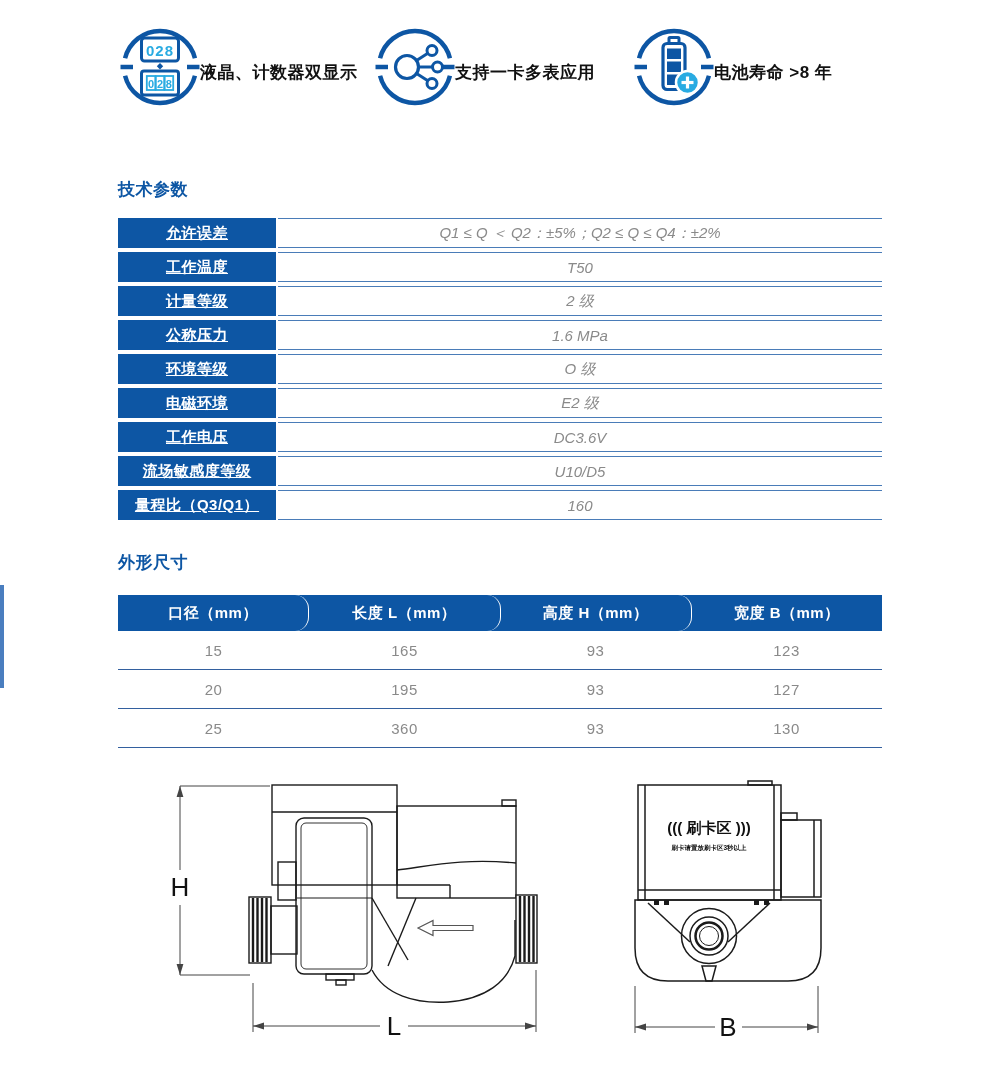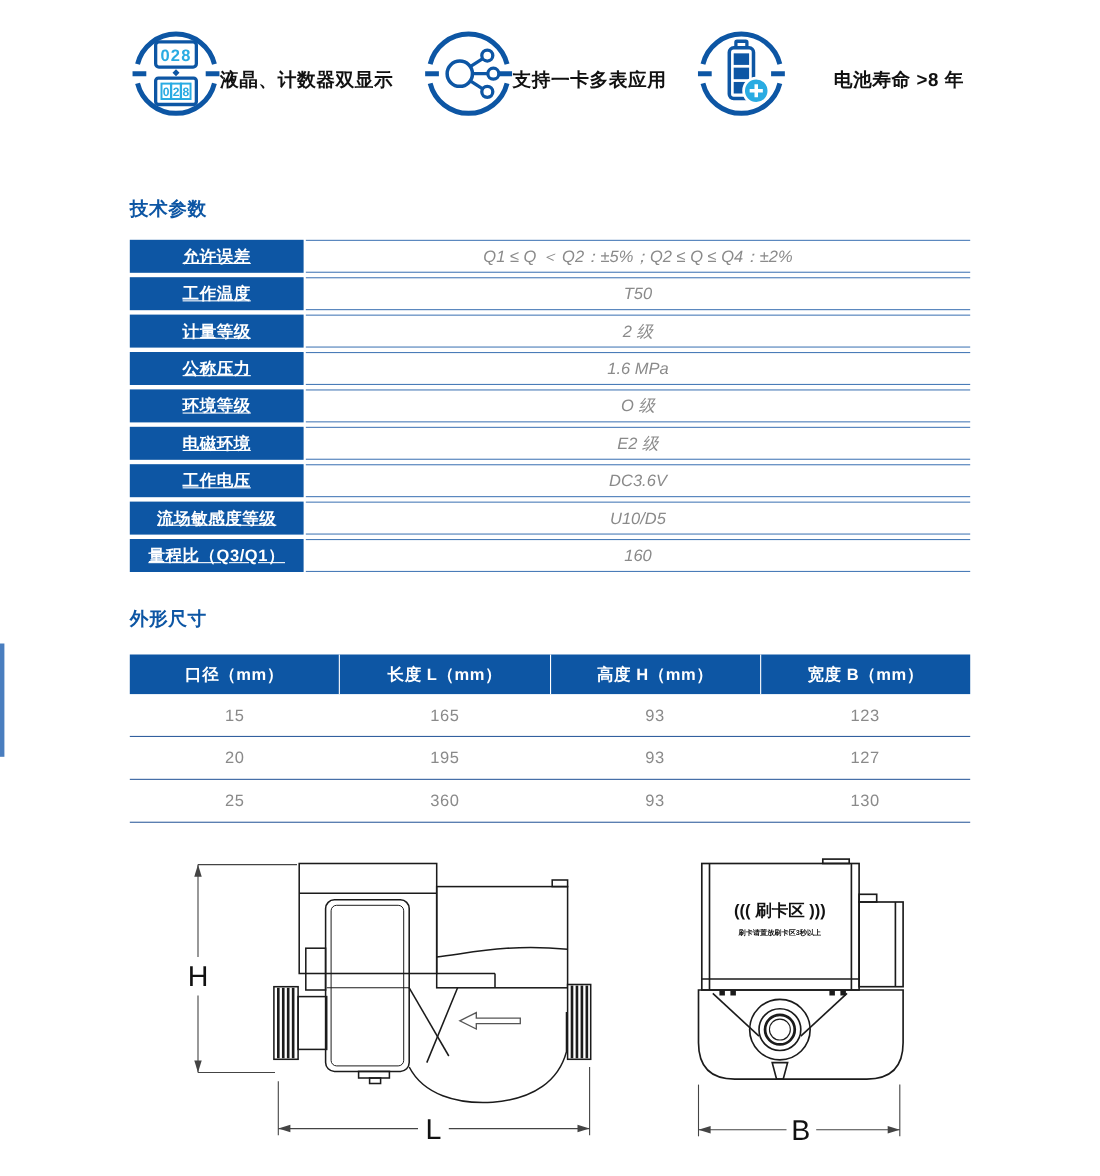--- a/index.html
+++ b/index.html
@@ -24,21 +24,21 @@
            display:flex;align-items:center;justify-content:center;letter-spacing:0.5px;white-space:nowrap;text-decoration:underline;}
   .t-value{flex:1;margin-left:2px;border-top:1.5px solid #4A7CB8;border-bottom:1.5px solid #4A7CB8;
            background:#fff;color:#8A8A8A;font-size:15px;display:flex;align-items:center;justify-content:center;font-style:italic;}
 
   
   .dims-table{position:absolute;left:118px;top:595px;width:764px;}
   .d-head{display:flex;height:36px;background:#0D56A4;}
   .d-head .d-cell{border-right:1px solid #ffffff;color:#fff;font-weight:bold;}
   .d-head .d-cell:last-child{border-right:none;}
   .d-row{display:flex;height:38px;border-bottom:1.5px solid #33609F;}
-  .d-cell{flex:1;display:flex;align-items:center;justify-content:center;font-size:15px;color:#8A8A8A;letter-spacing:0.5px;}
+  .d-cell{flex:1;display:flex;align-items:center;justify-content:center;font-size:15px;color:#8A8A8A;letter-spacing:0.5px;border-radius:14px;}
 
   
   .svg-abs{position:absolute;}
   .dim-letter{font-size:26px;fill:#111;font-family:"Liberation Sans",sans-serif;}
   .card-txt{font-size:15px;font-weight:bold;fill:#111;font-family:"Liberation Sans",sans-serif;}
   .card-sub{font-size:6.5px;font-weight:bold;fill:#111;font-family:"Liberation Sans",sans-serif;}
 </style>
 </head>
 <body>
 
@@ -59,38 +59,38 @@
       <rect x="26.8" y="49" width="8.6" height="14" fill="none" stroke="#29ABE2" stroke-width="1.8"></rect>
       <rect x="35.7" y="49" width="8.6" height="14" fill="none" stroke="#29ABE2" stroke-width="1.8"></rect>
       <rect x="44.6" y="49" width="8.6" height="14" fill="none" stroke="#29ABE2" stroke-width="1.8"></rect>
       <text x="31.1" y="60.5" text-anchor="middle" font-size="11" font-weight="bold" fill="#29ABE2">0</text>
       <text x="40.0" y="60.5" text-anchor="middle" font-size="11" font-weight="bold" fill="#29ABE2">2</text>
       <text x="48.9" y="60.5" text-anchor="middle" font-size="11" font-weight="bold" fill="#29ABE2">8</text>
     </svg>
     <div class="cap">液晶、计数器双显示</div>
   </div>
 
-  <div class="feature" style="left:386px;">
+  <div class="feature" style="left:375px;">
     <svg width="80" height="80" viewBox="0 0 80 80">
       <path d="M5.06,31.29 A36,36 0 0 1 74.94,31.29" fill="none" stroke="#0D56A4" stroke-width="4.5"></path>
       <path d="M5.06,48.71 A36,36 0 0 0 74.94,48.71" fill="none" stroke="#0D56A4" stroke-width="4.5"></path>
       <line x1="0.5" y1="40" x2="13" y2="40" stroke="#0D56A4" stroke-width="4.5"></line>
       <line x1="67" y1="40" x2="79.5" y2="40" stroke="#0D56A4" stroke-width="4.5"></line>
       <circle cx="32" cy="40" r="11.5" fill="none" stroke="#0D56A4" stroke-width="3.2"></circle>
       <circle cx="57" cy="23.5" r="5" fill="none" stroke="#0D56A4" stroke-width="3"></circle>
       <circle cx="62.5" cy="40" r="5" fill="none" stroke="#0D56A4" stroke-width="3"></circle>
       <circle cx="57" cy="56.5" r="5" fill="none" stroke="#0D56A4" stroke-width="3"></circle>
       <line x1="41.5" y1="33.5" x2="52.5" y2="26.5" stroke="#0D56A4" stroke-width="3"></line>
       <line x1="43.5" y1="40" x2="57.5" y2="40" stroke="#0D56A4" stroke-width="3"></line>
       <line x1="41.5" y1="46.5" x2="52.5" y2="53.5" stroke="#0D56A4" stroke-width="3"></line>
     </svg>
     <div class="cap">支持一卡多表应用</div>
   </div>
 
-  <div class="feature" style="left:634px;gap:44px;">
+  <div class="feature" style="left:634px;">
     <svg width="80" height="80" viewBox="0 0 80 80">
       <path d="M5.06,31.29 A36,36 0 0 1 74.94,31.29" fill="none" stroke="#0D56A4" stroke-width="4.5"></path>
       <path d="M5.06,48.71 A36,36 0 0 0 74.94,48.71" fill="none" stroke="#0D56A4" stroke-width="4.5"></path>
       <line x1="0.5" y1="40" x2="13" y2="40" stroke="#0D56A4" stroke-width="4.5"></line>
       <line x1="67" y1="40" x2="79.5" y2="40" stroke="#0D56A4" stroke-width="4.5"></line>
       <rect x="35" y="10.5" width="10" height="6" rx="1" fill="#fff" stroke="#0D56A4" stroke-width="3"></rect>
       <rect x="29" y="16.5" width="22" height="46" rx="4" fill="#fff" stroke="#0D56A4" stroke-width="3.2"></rect>
       <rect x="33" y="21.5" width="14" height="10.5" fill="#0D56A4"></rect>
       <rect x="33" y="34.5" width="14" height="10.5" fill="#0D56A4"></rect>
       <rect x="33" y="47.5" width="14" height="10.5" fill="#0D56A4"></rect>

